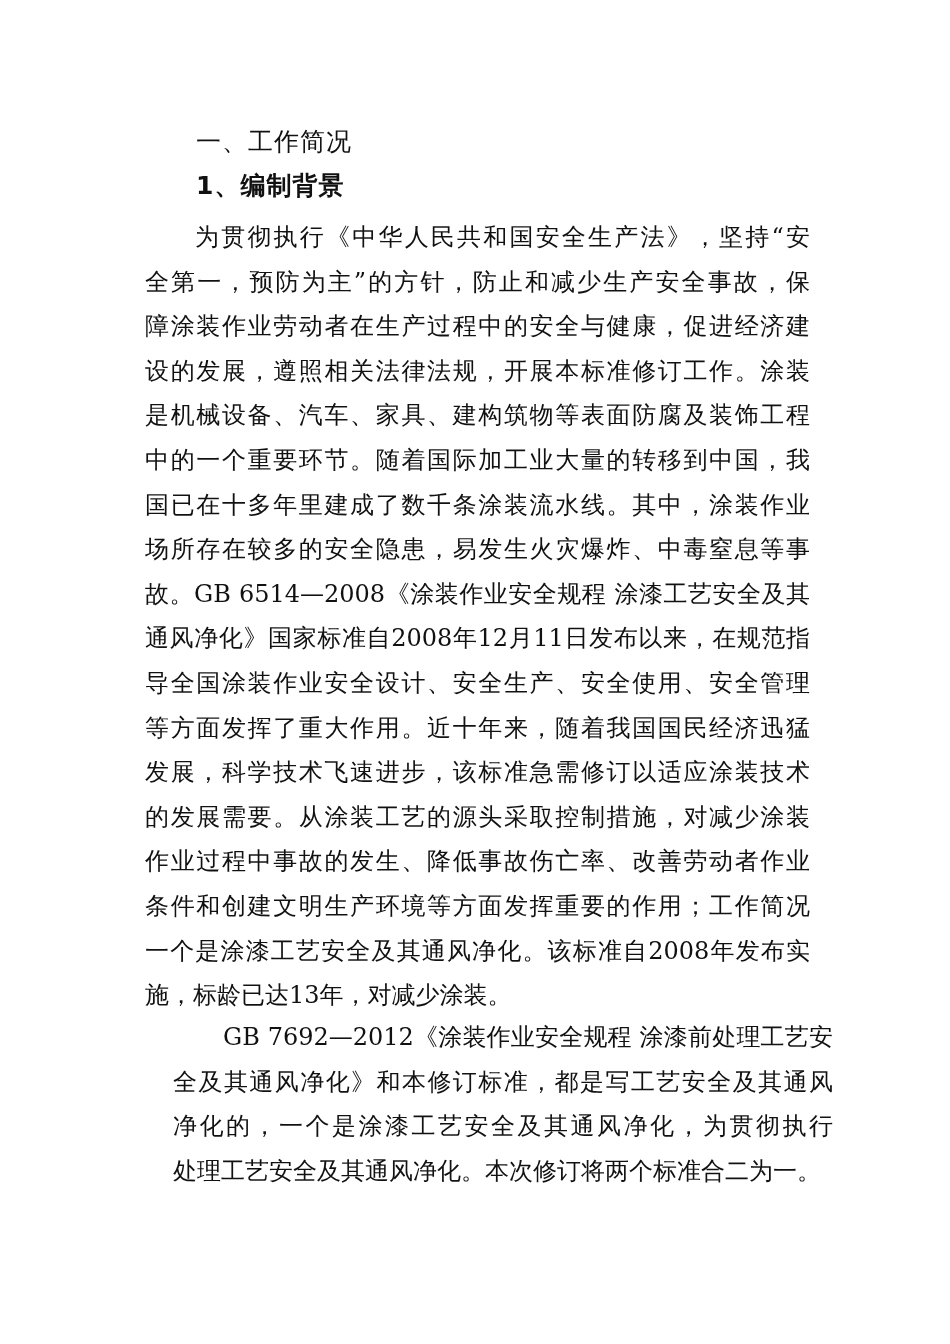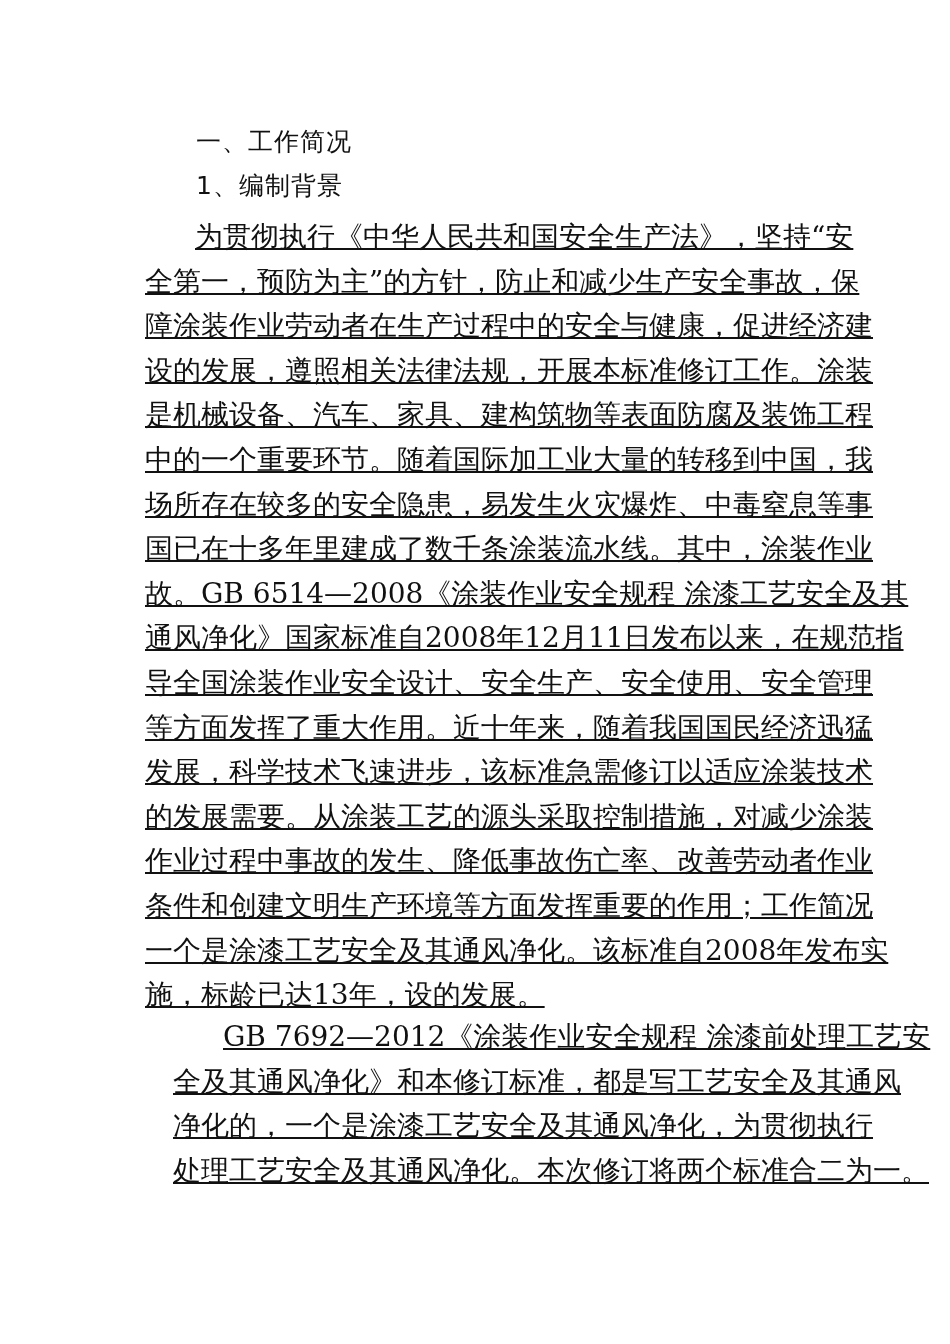--- a/index.html
+++ b/index.html
@@ -32,37 +32,36 @@
       letter-spacing: 1px;
     }
     .h1 {
       top: 127px;
       font-family: "DejaVu Sans", "Liberation Sans", sans-serif;
       font-weight: normal;
     }
     .h2 {
       top: 171px;
       font-family: "DejaVu Sans", "Liberation Sans", sans-serif;
-      font-weight: normal;
+      font-weight: bold;
     }
     .body-text {
       position: absolute;
       left: 145px;
       top: 215px;
       width: 665px;
     }
     .line {
       height: 44.6px;
       line-height: 44.6px;
-      font-size: 28px;
+      font-size: 24px;
       white-space: nowrap;
       text-align: justify;
       text-align-last: justify;
       letter-spacing: 0;
-      text-decoration: underline;
     }
     .line.last {
       text-align-last: left;
     }
     .line.indent {
       padding-left: 50px;
     }
     .para2 {
       position: absolute;
       left: 145px;
@@ -79,32 +78,32 @@
   <div class="heading h1">一、工作简况</div>
   <div class="heading h2">1、编制背景</div>
 
   <div class="body-text">
     <div class="line indent">为贯彻执行《中华人民共和国安全生产法》，坚持“安</div>
     <div class="line">全第一，预防为主”的方针，防止和减少生产安全事故，保</div>
     <div class="line">障涂装作业劳动者在生产过程中的安全与健康，促进经济建</div>
     <div class="line">设的发展，遵照相关法律法规，开展本标准修订工作。涂装</div>
     <div class="line">是机械设备、汽车、家具、建构筑物等表面防腐及装饰工程</div>
     <div class="line">中的一个重要环节。随着国际加工业大量的转移到中国，我</div>
+    <div class="line">国已在十多年里建成了数千条涂装流水线。其中，涂装作业</div>
     <div class="line">场所存在较多的安全隐患，易发生火灾爆炸、中毒窒息等事</div>
-    <div class="line">国已在十多年里建成了数千条涂装流水线。其中，涂装作业</div>
     <div class="line">故。GB 6514—2008《涂装作业安全规程 涂漆工艺安全及其</div>
     <div class="line">通风净化》国家标准自2008年12月11日发布以来，在规范指</div>
     <div class="line">导全国涂装作业安全设计、安全生产、安全使用、安全管理</div>
     <div class="line">等方面发挥了重大作用。近十年来，随着我国国民经济迅猛</div>
     <div class="line">发展，科学技术飞速进步，该标准急需修订以适应涂装技术</div>
     <div class="line">的发展需要。从涂装工艺的源头采取控制措施，对减少涂装</div>
     <div class="line">作业过程中事故的发生、降低事故伤亡率、改善劳动者作业</div>
     <div class="line">条件和创建文明生产环境等方面发挥重要的作用；工作简况</div>
     <div class="line">一个是涂漆工艺安全及其通风净化。该标准自2008年发布实</div>
-    <div class="line last">施，标龄已达13年，设的发展。</div>
+    <div class="line last">施，标龄已达13年，对减少涂装。</div>
   </div>
 
   <div class="para2">
     <div class="line indent" style="padding-right:15px;">GB 7692—2012《涂装作业安全规程 涂漆前处理工艺安</div>
     <div class="line" style="padding-right:15px;">全及其通风净化》和本修订标准，都是写工艺安全及其通风</div>
     <div class="line" style="padding-right:15px;">净化的，一个是涂漆工艺安全及其通风净化，为贯彻执行</div>
     <div class="line last">处理工艺安全及其通风净化。本次修订将两个标准合二为一。</div>
   </div>
 
 </div>

